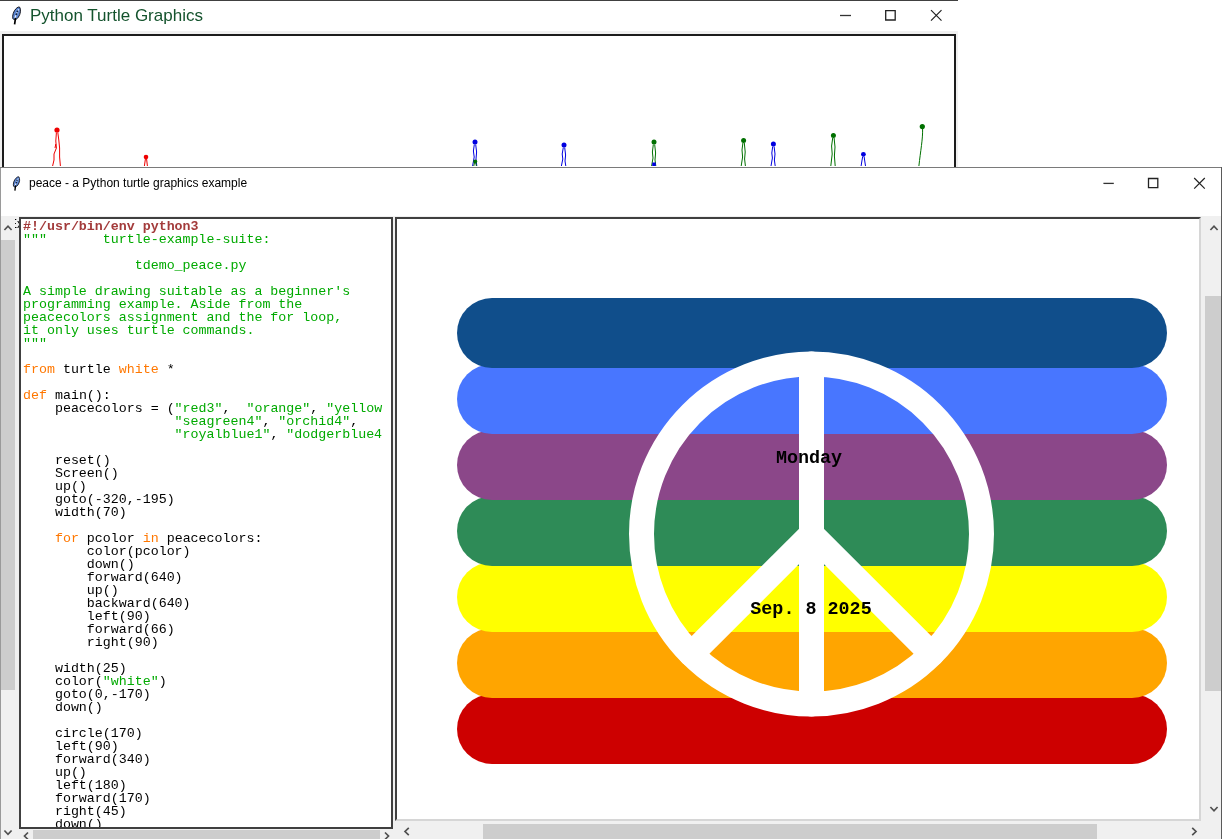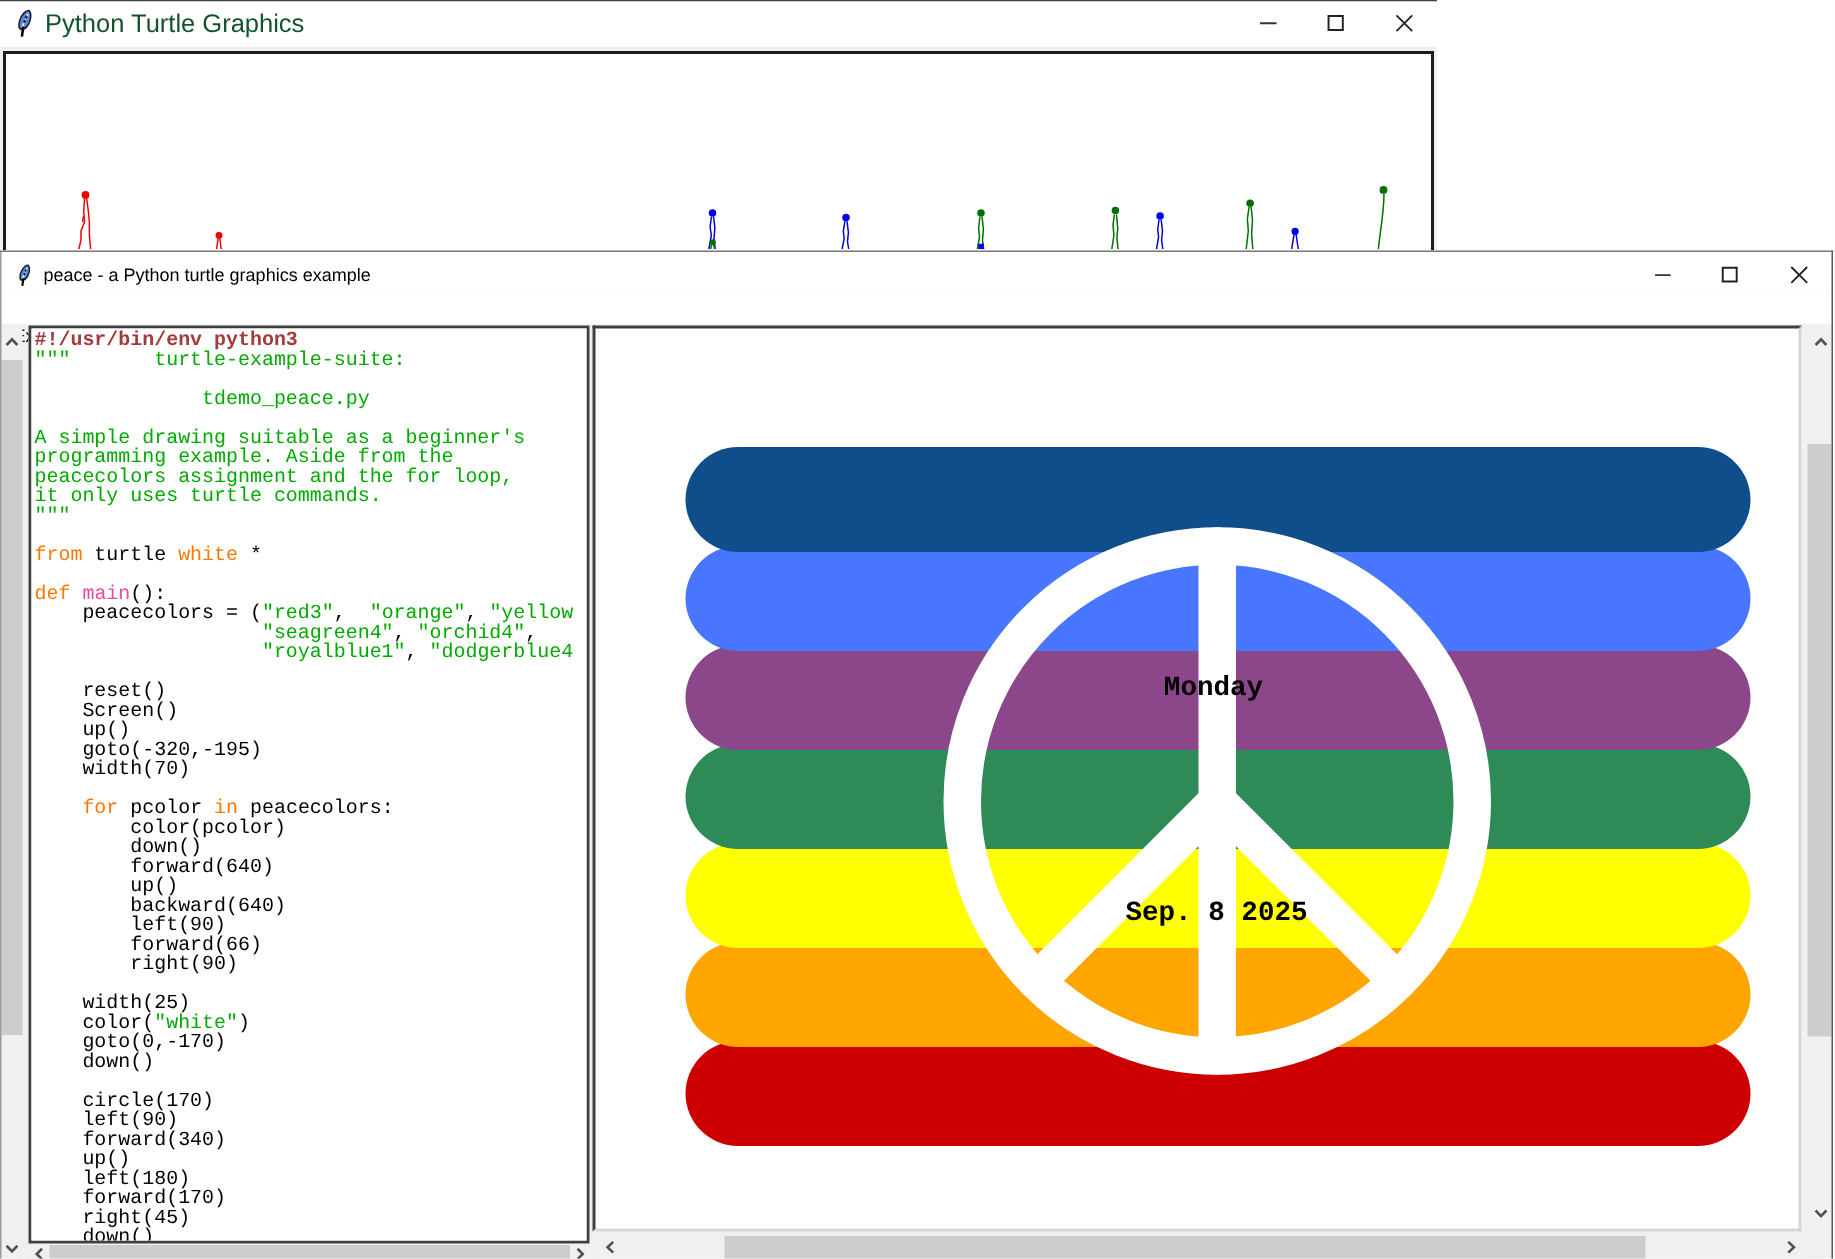--- a/index.html
+++ b/index.html
@@ -24,21 +24,21 @@
 #win2 .ledge { left:0; top:1px; width:1px; height:671px; background:#9a9a9a; z-index:51; }
 
 #txtw { left:19px; top:50px; width:374px; height:612px; background:#fff;
   border:2px solid #404040; }
 #txtclip { left:21px; top:52px; width:370px; height:608px; overflow:hidden; background:#fff; }
 #code { position:absolute; left:2px; top:0.5px; font-family:"Liberation Mono", monospace;
   font-size:13.3px; line-height:13px; font-weight:normal; color:#000; white-space:pre; }
 .c { color:#a33b3b;font-weight:bold; } 
 .s { color:#00aa00; } 
 .k { color:#ff7700;font-family:Liberation Mono, monospace; } 
-.d { color:#ec4899; } 
+.d { color:#000000; } 
 
 #cvw { left:395px; top:50px; width:806px; height:604px; background:#fff;
   border:2px solid; border-color:#404040 #d6d6d6 #d6d6d6 #404040; }
 
 .sb { background:#f0f0f0; }
 .thumb { position:absolute; background:#cdcdcd; }
 </style>
 </head>
 <body>
 <div class="abs" id="win1">

